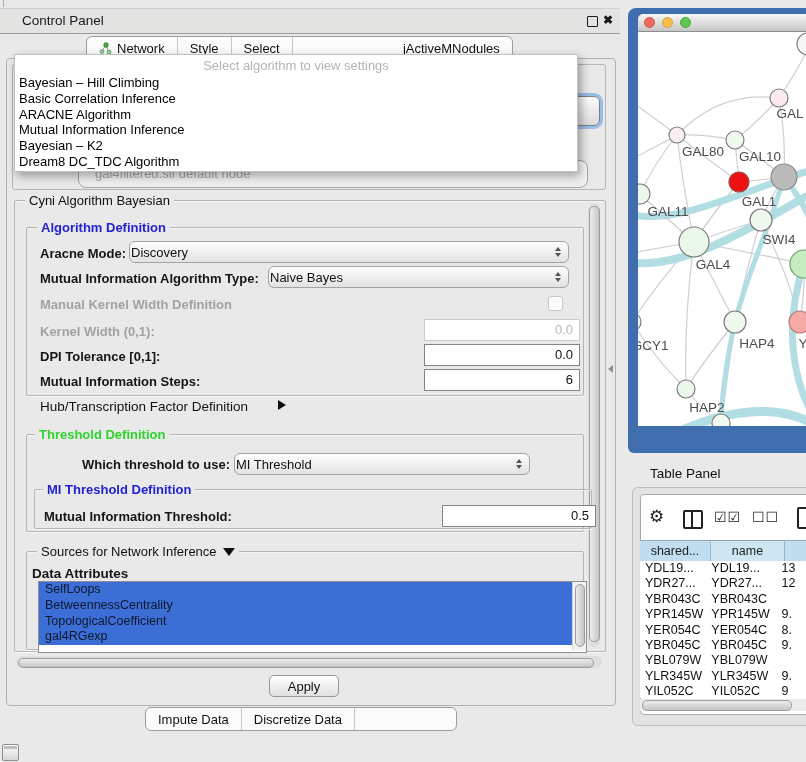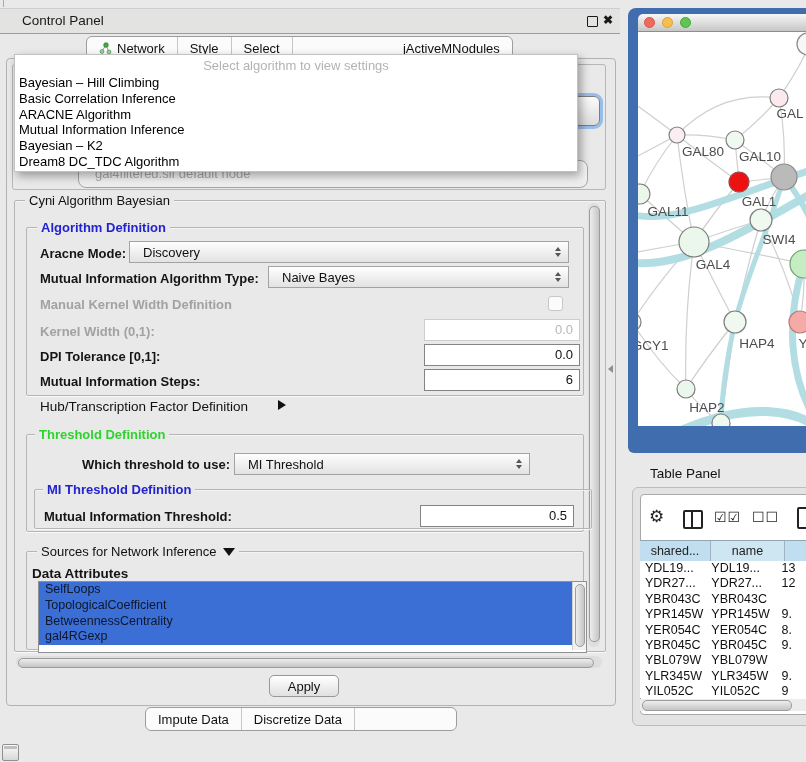--- a/index.html
+++ b/index.html
@@ -7,23 +7,23 @@
        font-family:"Liberation Sans",sans-serif;position:relative;}
   #screen{position:absolute;left:0;top:0;width:806px;height:762px;overflow:hidden;}
   .abs{position:absolute;}
   .lbl{position:absolute;font-size:13px;font-weight:bold;color:#151515;white-space:nowrap;}
   .lbl.dis{color:#a2a2a2;}
   .lbl.plain{font-weight:normal;color:#111;font-size:13.5px;}
   .grp{position:absolute;border:1px solid #b5b5b5;border-radius:2px;box-shadow:0 1px 0 rgba(255,255,255,.7), inset 0 1px 0 rgba(255,255,255,.5);}
   .gtitle{position:absolute;top:-8px;left:10px;background:#e9e9e9;padding:0 4px;font-size:13px;white-space:nowrap;display:flex;align-items:center;gap:6px;}
   .gtitle.blue{color:#2222d0;font-weight:bold;}
   .gtitle.green{color:#2ed32e;font-weight:bold;}
-  .combo{position:absolute;height:22px;border:1px solid #a3a3a3;border-radius:0;
+  .combo{position:absolute;height:22px;border:1px solid #a3a3a3;border-radius:6px;
          background:linear-gradient(#fefefe,#e2e2e2);display:flex;align-items:center;
-         font-size:13px;color:#111;padding-left:13px;box-sizing:border-box;}
+         font-size:13px;color:#111;padding-left:1px;box-sizing:border-box;}
   .spin{margin-left:auto;margin-right:7px;display:flex;flex-direction:column;gap:2px;}
   .spin i{display:block;width:0;height:0;border-left:3.5px solid transparent;border-right:3.5px solid transparent;}
   .spin .up{border-bottom:4px solid #555;}
   .spin .dn{border-top:4px solid #555;}
   .tf{position:absolute;height:20px;background:#fff;border:1px solid #848484;font-size:13px;
       color:#111;text-align:right;padding:0 6px;line-height:20px;box-sizing:content-box;}
   .tf.dis{border-color:#cdcdcd;color:#b8b8b8;}
   .cb{position:absolute;width:13px;height:13px;border:1px solid #c8c8c8;border-radius:3px;background:#fbfbfb;}
   .tabbar{position:absolute;display:flex;height:22px;border:1px solid #9d9d9d;border-radius:6px;
           background:#fbfbfb;overflow:hidden;align-items:stretch;}
@@ -164,35 +164,35 @@
     <span class="spin">
         <i class="up"></i>
         <i class="dn"></i>
       </span>
   </div>
 
   <div class="grp" style="left:34px;top:489px;width:540px;height:38px;padding-left:16px;">
     <span class="gtitle blue" style="left:8px;">MI Threshold Definition</span>
   </div>
   <span class="lbl" style="left:44px;top:509px;">Mutual Information Threshold:</span>
-  <div class="tf" style="left:420px;top:505px;width:140px;">0.5</div>
+  <div class="tf" style="left:442px;top:505px;width:140px;">0.5</div>
 
   <div class="grp" style="left:26px;top:551px;width:556px;height:97px;">
     <span class="gtitle" style="color:#111;">
       <span>Sources for Network Inference</span>
       <span style="display:inline-block;width:0;height:0;border-top:8px solid #111;border-left:6px solid transparent;border-right:6px solid transparent;"></span>
     </span>
   </div>
   <span class="lbl" style="left:32px;top:566px;font-size:13.5px;">Data Attributes</span>
 
   <div class="attrlist" style="left:38px;top:581px;width:547px;height:70px;">
     <div id="attr-list">
         <div class="attr-item">SelfLoops</div>
+        <div class="attr-item">BetweennessCentrality</div>
         <div class="attr-item">TopologicalCoefficient</div>
-        <div class="attr-item">BetweennessCentrality</div>
         <div class="attr-item">gal4RGexp</div>
       </div>
     <div class="abs" style="right:0;top:0;width:13px;height:68px;background:#f2f2f2;border-left:1px solid #d0d0d0;">
       <div class="sb-thumb" style="left:1.5px;top:2px;width:8px;height:61px;"></div>
     </div>
   </div>
 
   <div class="sb-track" style="left:16px;top:656px;width:586px;height:12px;"></div>
   <div class="sb-thumb h" style="left:18px;top:658px;width:574px;height:8px;"></div>
 

